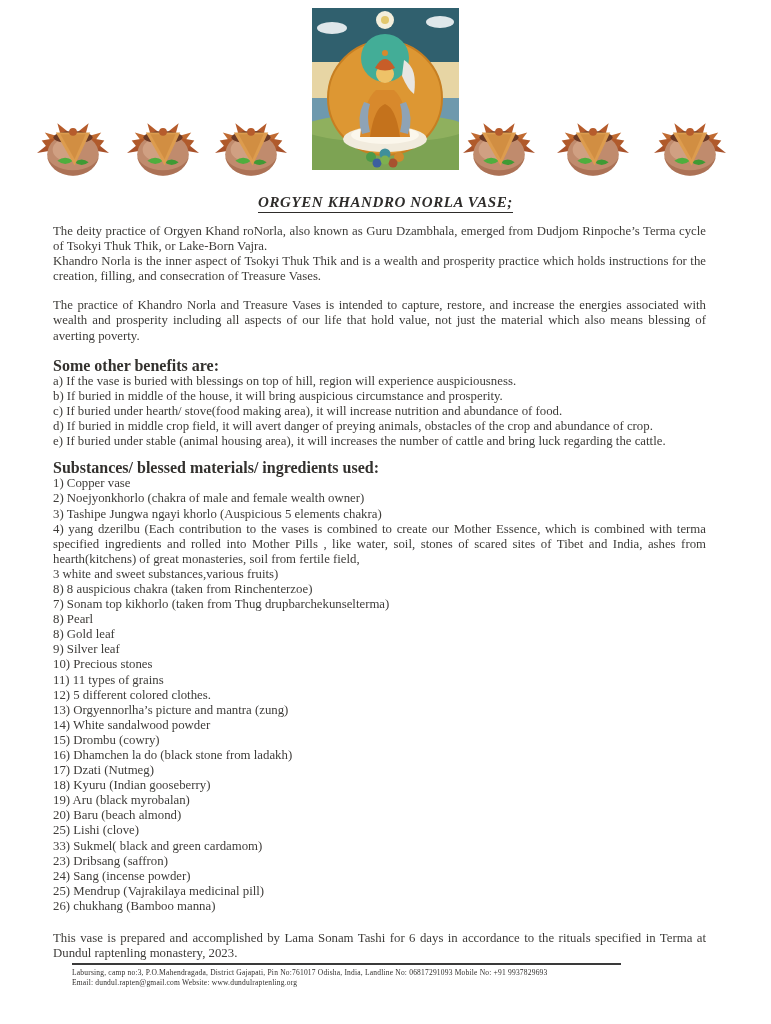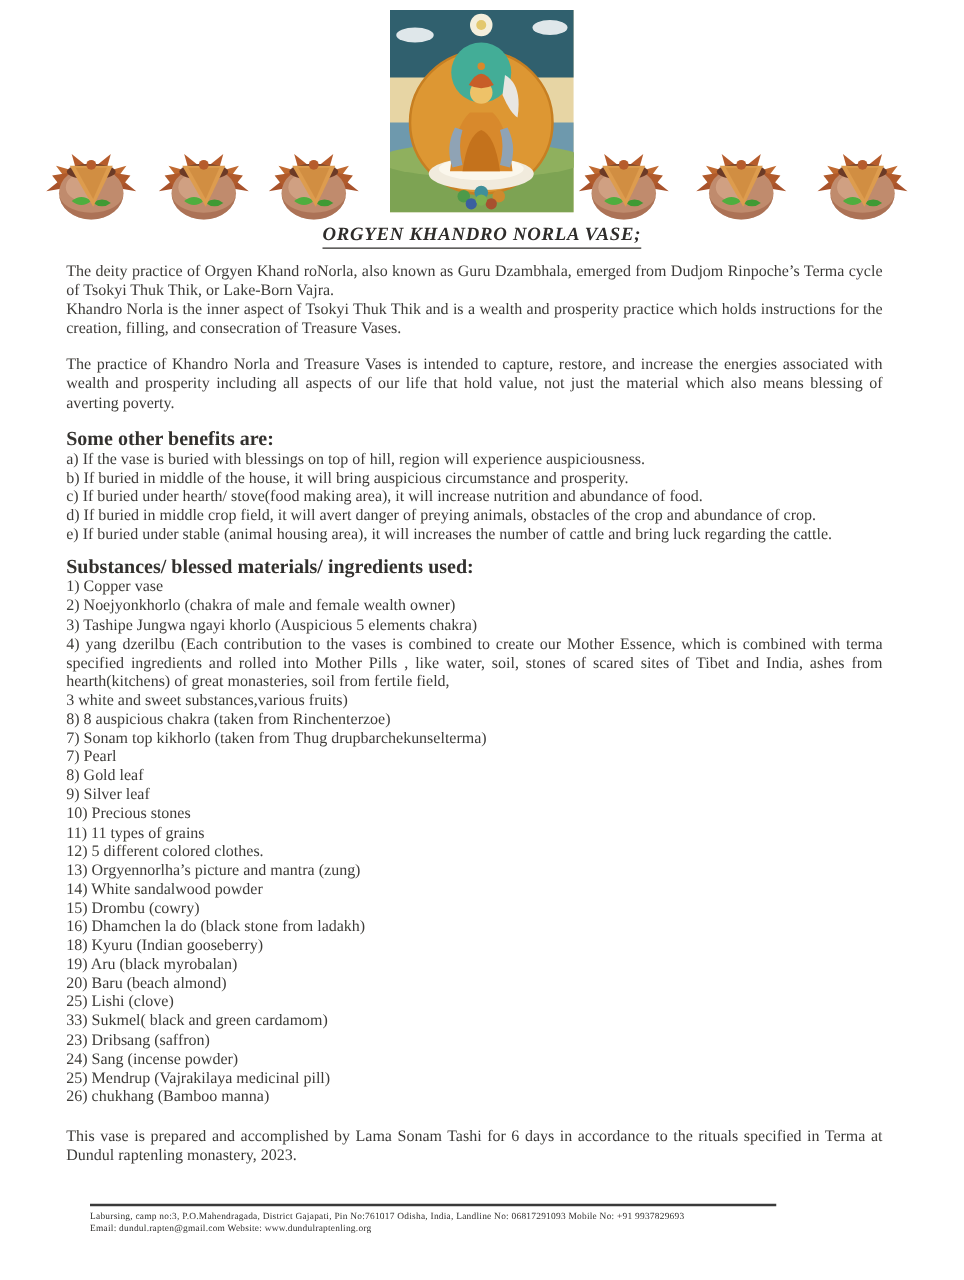--- a/index.html
+++ b/index.html
@@ -9,21 +9,21 @@
     font-family:"Liberation Serif", serif;
   }
   .page{position:relative;width:771px;height:1024px;}
   
   .header{position:relative;height:172px;}
   .thangka{position:absolute;left:312px;top:8px;width:147px;height:162px;}
   .vase{position:absolute;top:106px;width:80px;height:72px;}
   .vase.v1{left:33px}.vase.v2{left:123px}.vase.v3{left:211px}
   .vase.v4{left:459px}.vase.v5{left:553px}.vase.v6{left:650px}
   
-  .title-wrap{text-align:center;margin-top:7px;}
+  .title-wrap{text-align:center;margin-top:21px;}
   .title{
     display:inline-block;font-style:italic;font-weight:bold;font-size:15px;
     letter-spacing:0.6px;color:#2e2c2a;border-bottom:1.6px solid #2e2c2a;padding-bottom:1px;
   }
   
   .content{margin:11px 65px 0 53px;font-size:12.8px;line-height:15.1px;}
   .pline{text-align:justify;}
   .para{margin:0 0 14px 0;}
   .heading{font-weight:bold;font-size:16px;color:#33312e;margin:11px 0 1px 0;}
   .list .li{text-align:justify;white-space:pre-line;}
@@ -141,30 +141,31 @@
 
     <div class="heading">Substances/ blessed materials/ ingredients used:</div>
     <div class="list">
         <div class="li">1) Copper vase</div>
         <div class="li">2) Noejyonkhorlo (chakra of male and female wealth owner)</div>
         <div class="li">3) Tashipe Jungwa ngayi khorlo (Auspicious 5 elements chakra)</div>
         <div class="li">4) yang dzerilbu (Each contribution to the vases is combined to create our Mother Essence, which is combined with terma specified ingredients and rolled into Mother Pills , like water, soil, stones of scared sites of Tibet and India, ashes from hearth(kitchens) of great monasteries, soil from fertile field,
 3 white and sweet substances,various fruits)</div>
         <div class="li">8) 8 auspicious chakra (taken from Rinchenterzoe)</div>
         <div class="li">7) Sonam top kikhorlo (taken from Thug drupbarchekunselterma)</div>
-        <div class="li">7) Pearl</div>
+        <div class="li">8) Pearl</div>
         <div class="li">8) Gold leaf</div>
         <div class="li">9) Silver leaf</div>
         <div class="li">10) Precious stones</div>
         <div class="li">11) 11 types of grains</div>
         <div class="li">12) 5 different colored clothes.</div>
         <div class="li">13) Orgyennorlha’s picture and mantra (zung)</div>
         <div class="li">14) White sandalwood powder</div>
         <div class="li">15) Drombu (cowry)</div>
         <div class="li">16) Dhamchen la do (black stone from ladakh)</div>
+        <div class="li">17) Dzati (Nutmeg)</div>
         <div class="li">18) Kyuru (Indian gooseberry)</div>
         <div class="li">19) Aru (black myrobalan)</div>
         <div class="li">20) Baru (beach almond)</div>
         <div class="li">25) Lishi (clove)</div>
         <div class="li">33) Sukmel( black and green cardamom)</div>
         <div class="li">23) Dribsang (saffron)</div>
         <div class="li">24) Sang (incense powder)</div>
         <div class="li">25) Mendrup (Vajrakilaya medicinal pill)</div>
         <div class="li">26) chukhang (Bamboo manna)</div>
       </div>

